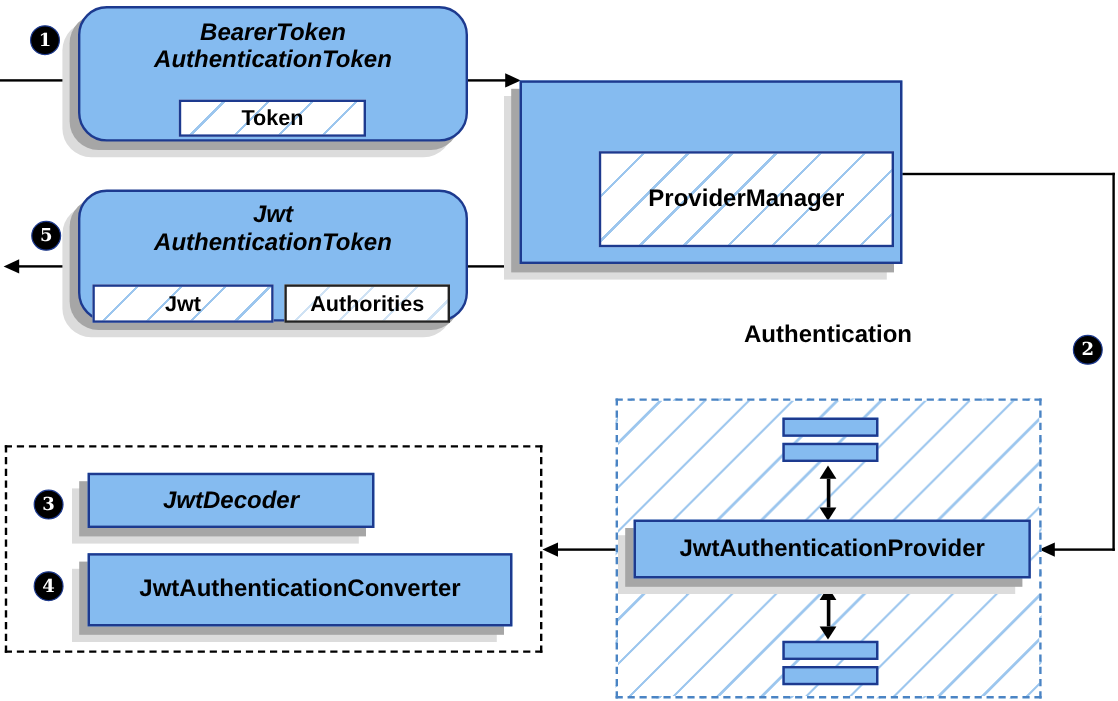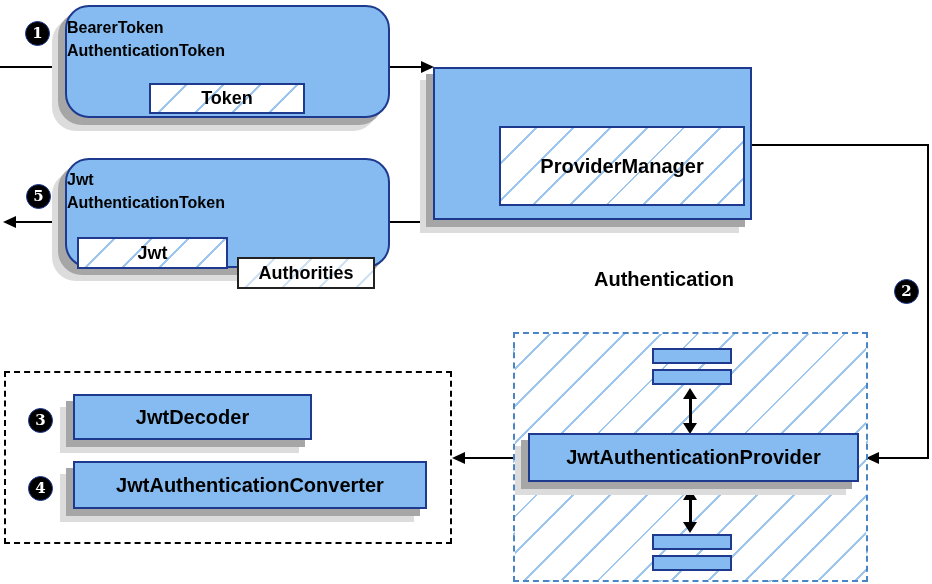--- a/index.html
+++ b/index.html
@@ -38,22 +38,22 @@
     background-color:#fff;
     background-image:repeating-linear-gradient(135deg,
       rgba(255,255,255,0) 0px,rgba(255,255,255,0) 24px,#CFE2F4 24px,#CFE2F4 26px);
   }
   .field{
     position:absolute;border:2px solid #1D3A8F;box-sizing:border-box;
     display:flex;align-items:center;justify-content:center;
     font-weight:bold;font-size:18px;
   }
   .node-title{
-    position:absolute;left:0;right:0;
-    font-weight:bold;font-size:16px;line-height:23px;
+    position:absolute;left:0;right:0;text-align:center;
+    font-weight:bold;font-size:20px;line-height:23px;font-style:italic;
   }
   .center-label{
     position:absolute;inset:0;display:flex;align-items:center;justify-content:center;
     font-weight:bold;font-size:20px;
   }
   .group-dashed-black{
     position:absolute;border:2px dashed #000;background:#fff;box-sizing:border-box;
   }
   .group-dashed-blue{
     position:absolute;border:2px dashed #4A84C4;box-sizing:border-box;
@@ -113,26 +113,26 @@
   </div>
 
   <div class="blue-node rounded" style="left:65px;top:158px;width:325px;height:110px;">
     <div class="node-title" style="top:8px;">
       <div>Jwt</div>
       <div>AuthenticationToken</div>
     </div>
     <div class="field hatch" style="left:10px;top:77px;width:151px;height:32px;">
       <span>Jwt</span>
     </div>
-    <div class="field hatch-faint" style="left:170px;top:77px;width:138px;height:32px;border-color:#222;margin-top:20px;">
+    <div class="field hatch-faint" style="left:170px;top:77px;width:138px;height:32px;border-color:#222;">
       <span>Authorities</span>
     </div>
   </div>
 
-  <div class="free-label" style="left:564px;top:267px;width:200px;">
+  <div class="free-label" style="left:590px;top:267px;width:200px;">
     <div>Authentication</div>
   </div>
 
   <div class="group-dashed-blue hatch" style="left:513px;top:332px;width:355px;height:250px;"></div>
 
   <div class="bar" style="left:652px;top:348px;"></div>
   <div class="bar" style="left:652px;top:369px;"></div>
   <div class="bar" style="left:652px;top:534px;"></div>
   <div class="bar" style="left:652px;top:555px;"></div>
 
@@ -146,25 +146,25 @@
       <div class="stem"></div>
       <div class="tri-down"></div>
   </div>
 
   <div class="blue-node" style="left:528px;top:433px;width:331px;height:49px;">
     <div class="center-label">JwtAuthenticationProvider</div>
   </div>
 
   <div class="group-dashed-black" style="left:4px;top:371px;width:448px;height:173px;"></div>
 
-  <div class="blue-node" style="left:73px;top:394px;width:239px;height:46px;">
+  <div class="blue-node" style="left:73px;top:394px;width:239px;height:46px;font-style:italic;">
     <div class="center-label">JwtDecoder</div>
   </div>
 
-  <div class="blue-node" style="left:73px;top:461px;width:354px;height:48px;text-align:right;">
+  <div class="blue-node" style="left:73px;top:461px;width:354px;height:61px;text-align:right;">
     <div class="center-label">JwtAuthenticationConverter</div>
   </div>
 
   <div class="badge" style="left:25px;top:21px;">
     <span>1</span>
   </div>
   <div class="badge" style="left:894px;top:279px;">
     <span>2</span>
   </div>
   <div class="badge" style="left:28px;top:408px;">

